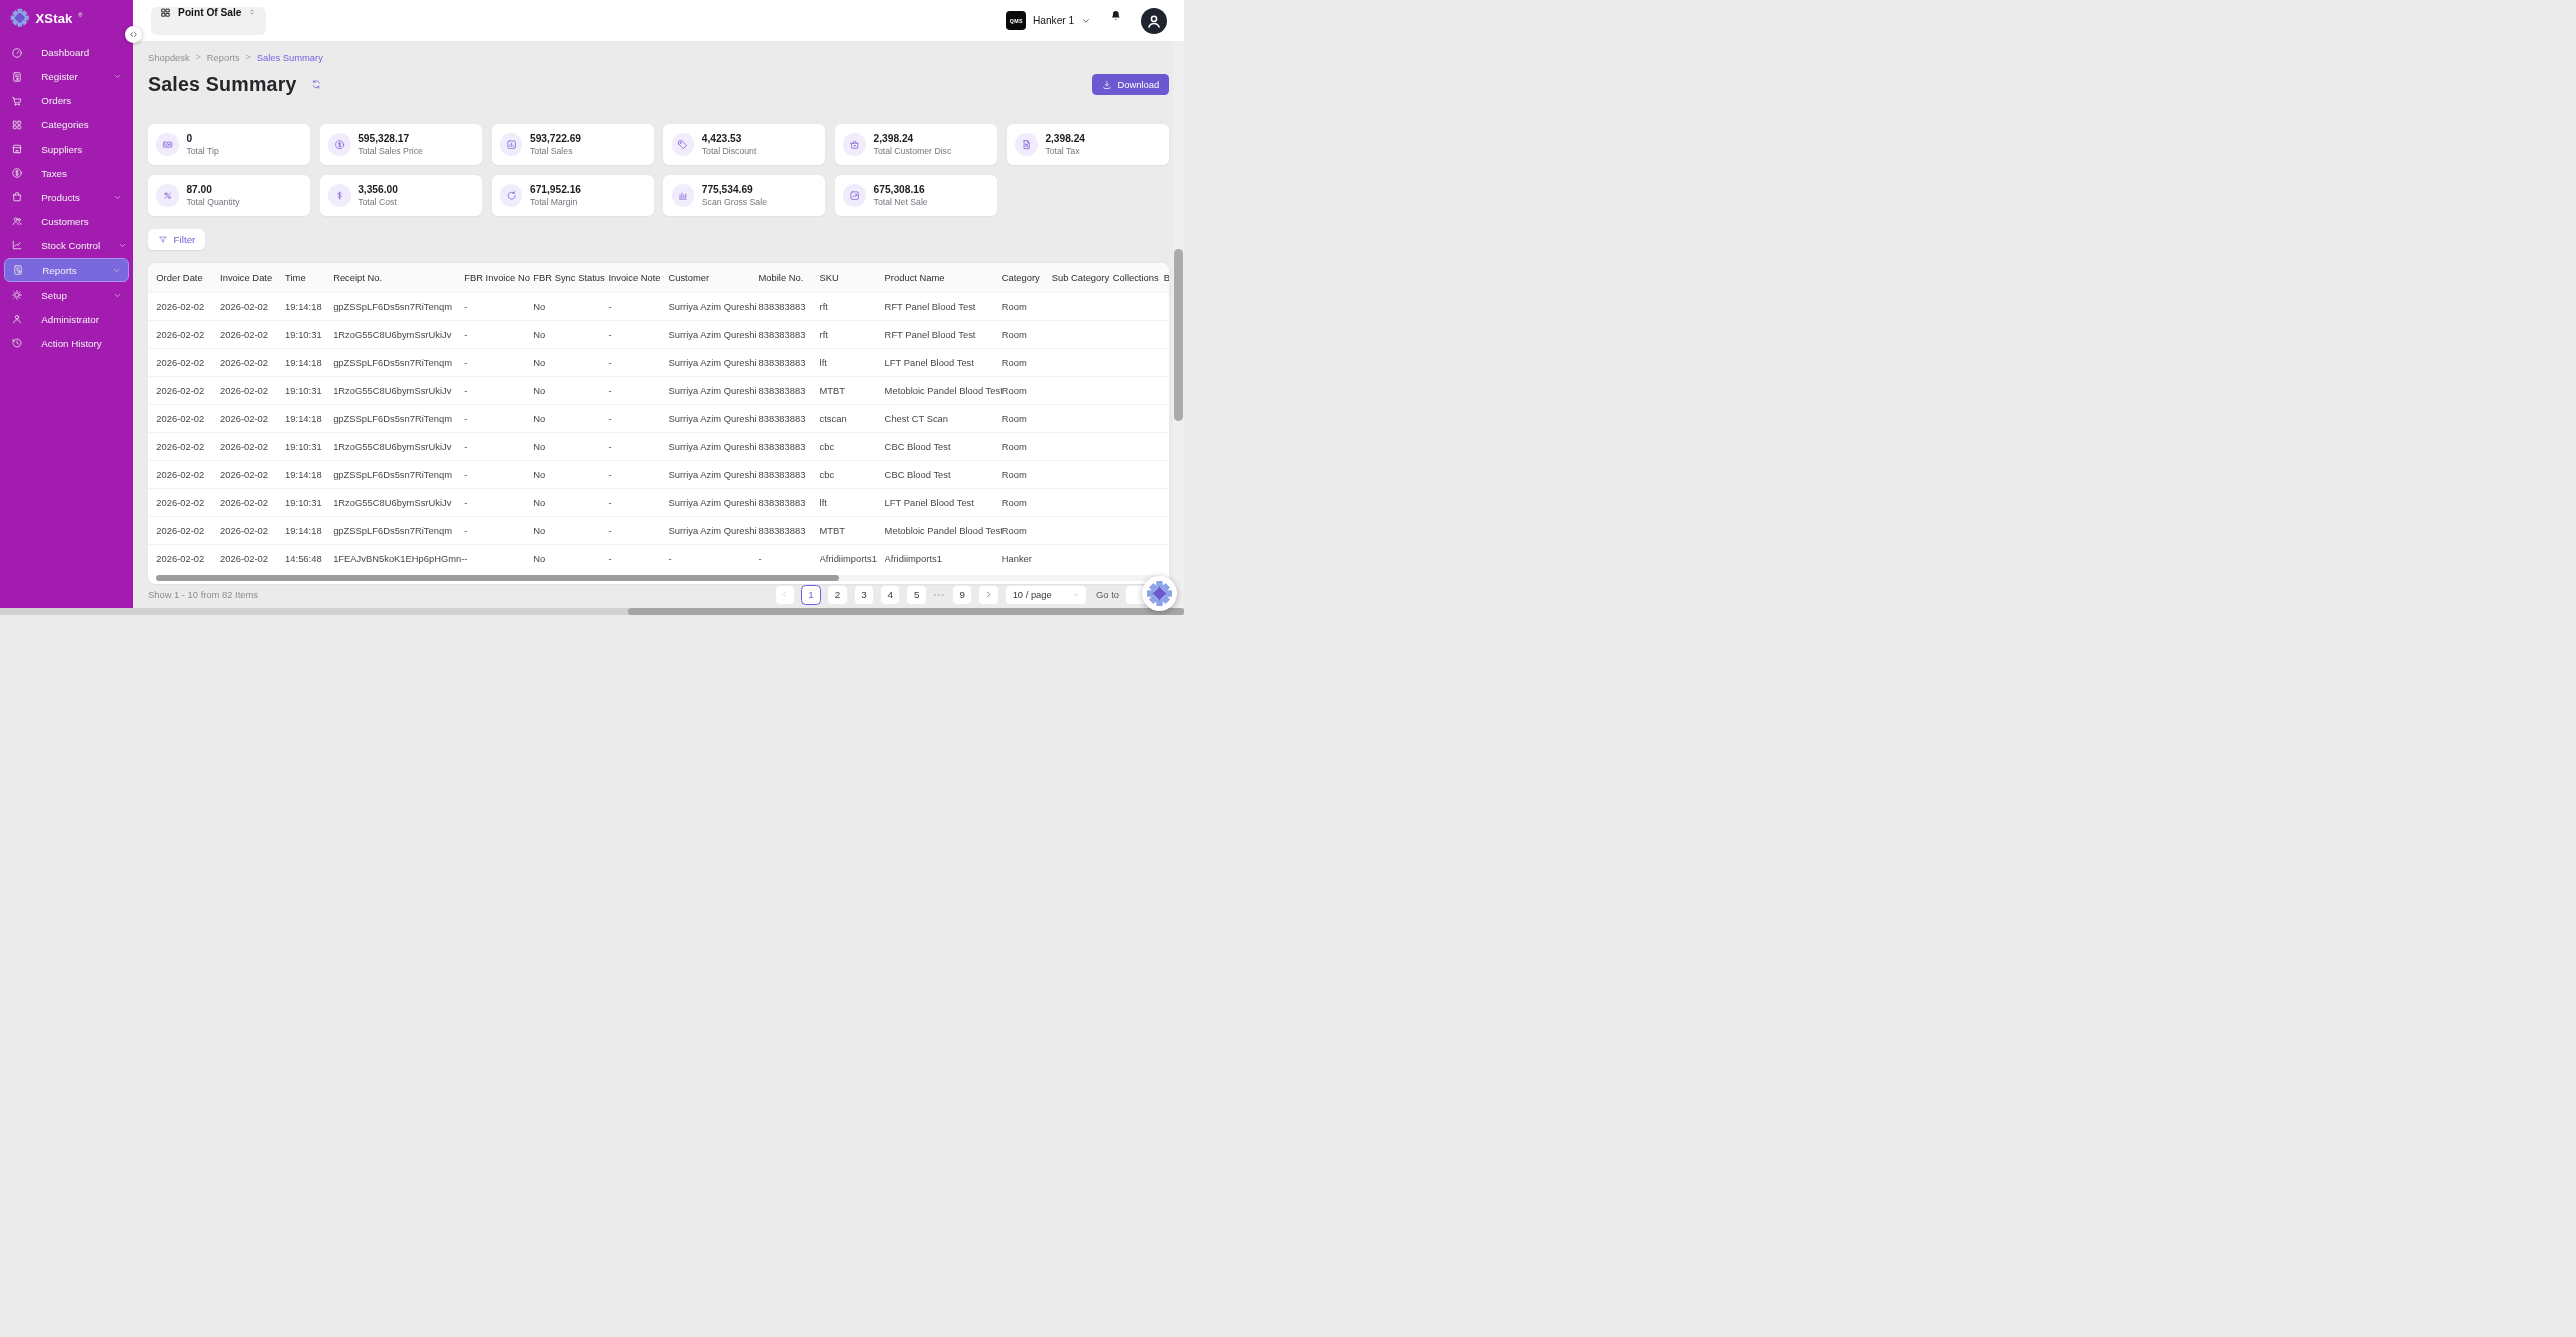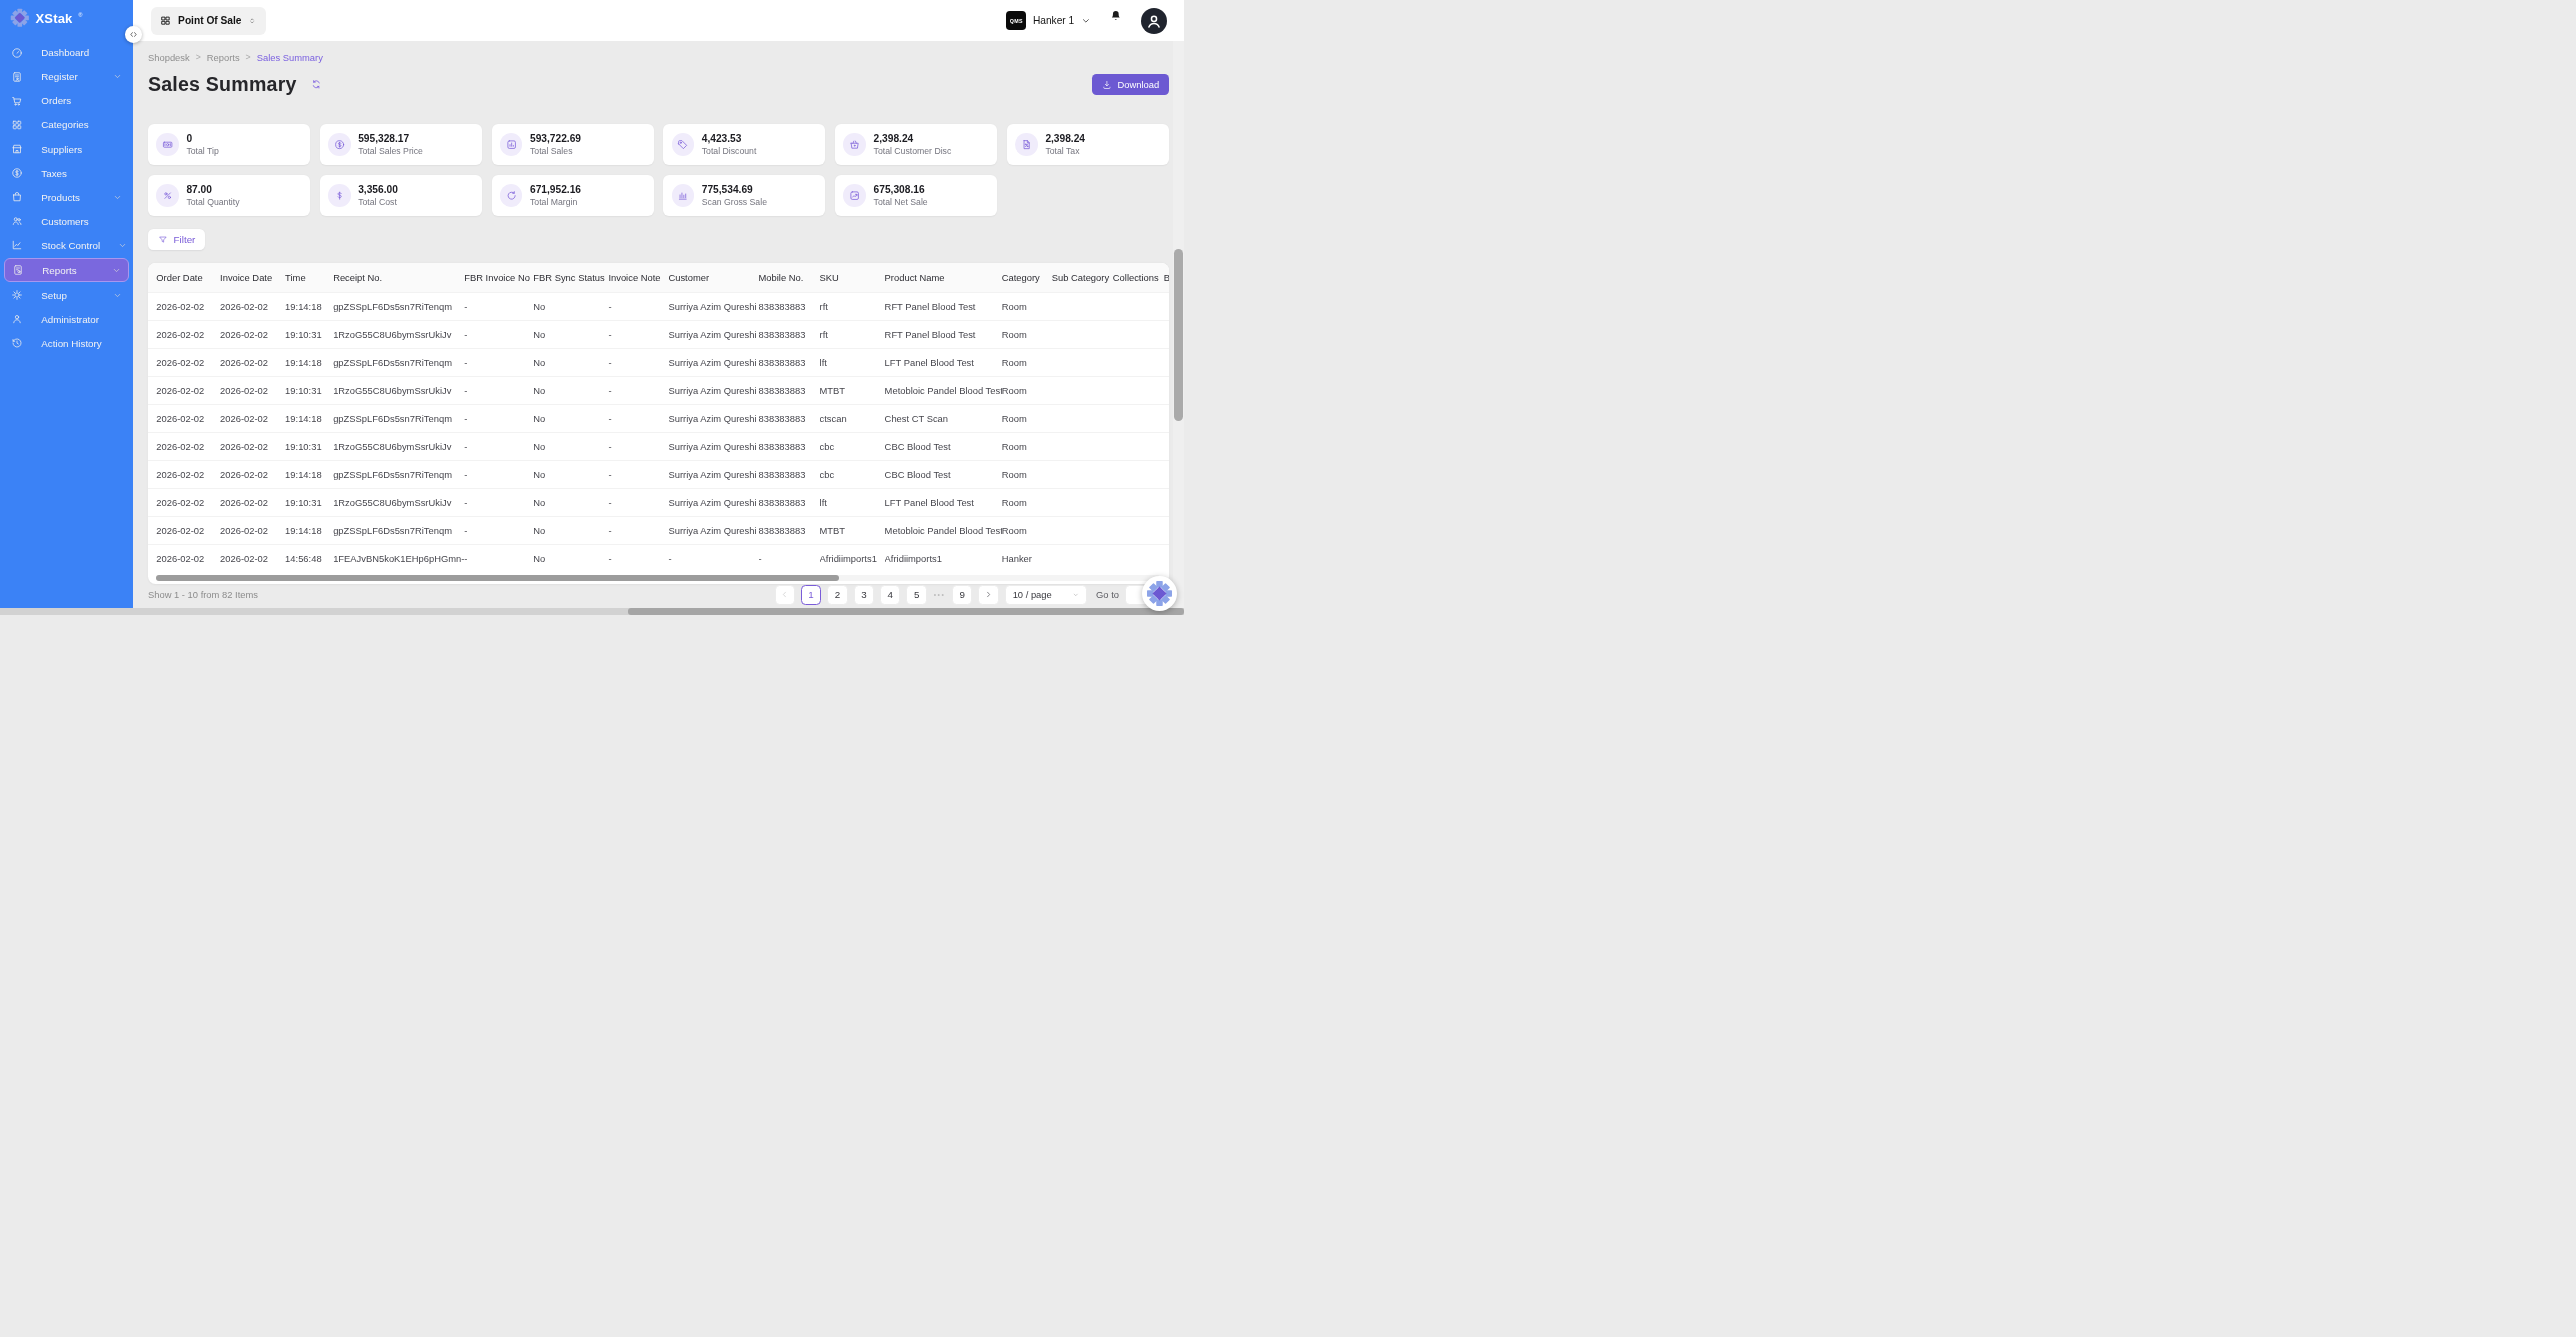--- a/index.html
+++ b/index.html
@@ -2,42 +2,42 @@
 <html style="font-size:12px"><head>
 <meta charset="utf-8">
 <style>
   *{box-sizing:border-box;margin:0;padding:0}
   html,body{width:1184px;height:615px}
   body{font-family:"Liberation Sans",sans-serif;background:#ebebeb;overflow:hidden;position:relative}
   svg{display:block}
   button{font-family:inherit;cursor:pointer}
 
   
-  .sidebar{position:absolute;left:0;top:0;width:133px;height:707px;background:#3b82f6;border-bottom-right-radius:10.6px;color:#f3f3f3;display:flex;flex-direction:column;z-index:5}
+  .sidebar{position:absolute;left:0;top:0;width:133px;height:707px;background:#a21caf;border-bottom-right-radius:10.6px;color:#f3f3f3;display:flex;flex-direction:column;z-index:5}
   .logo-row{display:flex;align-items:center;gap:6px;padding:8.3px 9.8px 9px}
   .logo-row .flower{width:19.6px;height:19.6px}
   .brand{font-size:13px;font-weight:700;color:#fff;letter-spacing:0.2px}
   .reg{font-size:5.3px;color:#fff;margin-top:-6.8px}
   nav{padding-top:4.5px;flex:1}
   .nav-item{display:flex;align-items:center;gap:18px;height:22.6px;padding:0 11.3px;font-size:9.8px;margin-bottom:1.5px;cursor:pointer}
   .nav-item .nicon svg{width:12px;height:12px;stroke:#ececec;fill:none;stroke-width:1.6;stroke-linecap:round;stroke-linejoin:round}
   .nav-item .nlabel{flex:1;white-space:nowrap}
   .nav-item .chev svg{width:9px;height:9px;stroke:#d6d6d6;fill:none;stroke-width:1.8;stroke-linecap:round;stroke-linejoin:round}
   .nav-item.active{background:#7a68de;border:0.8px solid #a897ee;border-radius:6px;margin:0 3.8px 1.5px;padding:0 7.5px;height:24px}
   .sb-footer{border-top:0.8px solid #272727;padding:7.5px 10.6px 9px;font-size:9px;color:#f0f0f0}
   .sb-footer .links{display:flex;gap:13.6px;margin-top:5.3px;font-size:8.7px}
   .sb-footer a{color:#f0f0f0;text-decoration:none;cursor:pointer}
 
   .collapse-btn{position:absolute;left:125px;top:26px;width:16.6px;height:16.6px;border-radius:50%;background:#fff;border:none;box-shadow:0 0.8px 3.8px rgba(0,0,0,.3);z-index:6;display:flex;align-items:center;justify-content:center}
   .collapse-btn svg{width:9px;height:9px;stroke:#1d1d1d;fill:none;stroke-width:1.7;stroke-linecap:round;stroke-linejoin:round}
 
   
   .main{margin-left:133px;height:608px;position:relative}
   .topbar{height:41px;background:#fff;display:flex;align-items:center;padding:0 16.6px 0 18px}
-  .pos-btn{display:flex;align-items:center;gap:6.8px;background:#f1f1f1;border:none;border-radius:6px;height:28px;padding:0 9px;font-size:10.2px;font-weight:700;color:#131313}
+  .pos-btn{display:flex;gap:6.8px;background:#f1f1f1;border:none;border-radius:6px;height:28px;padding:0 9px;font-size:10.2px;font-weight:700;color:#131313}
   .pos-btn svg{fill:none;stroke-linecap:round;stroke-linejoin:round}
   .pos-btn .grid-i svg{width:11.3px;height:11.3px;stroke:#131313;stroke-width:1.9}
   .pos-btn .caret svg{width:8.3px;height:9.8px;stroke:#4c4c4c;stroke-width:1.6}
   .tb-right{margin-left:auto;display:flex;gap:17px}
   .store{display:flex;align-items:center;gap:6.8px;font-size:10.2px;color:#141414;cursor:pointer}
   .qms{width:19.6px;height:19.6px;background:#0a0a0a;border-radius:3.8px;color:#fff;font-size:5.3px;font-weight:700;display:flex;align-items:center;justify-content:center;letter-spacing:0.3px}
   .store .chev svg{width:9.8px;height:9.8px;stroke:#2c2c2c;fill:none;stroke-width:1.9;stroke-linecap:round;stroke-linejoin:round}
   .bell-btn{background:none;border:none;display:flex;padding:1.5px}
   .bell-btn svg{width:13.6px;height:14.3px;fill:#1b1b1b;stroke:none}
   .avatar{width:26px;height:26px;border-radius:50%;background:#20242e;display:flex;align-items:center;justify-content:center;cursor:pointer}

